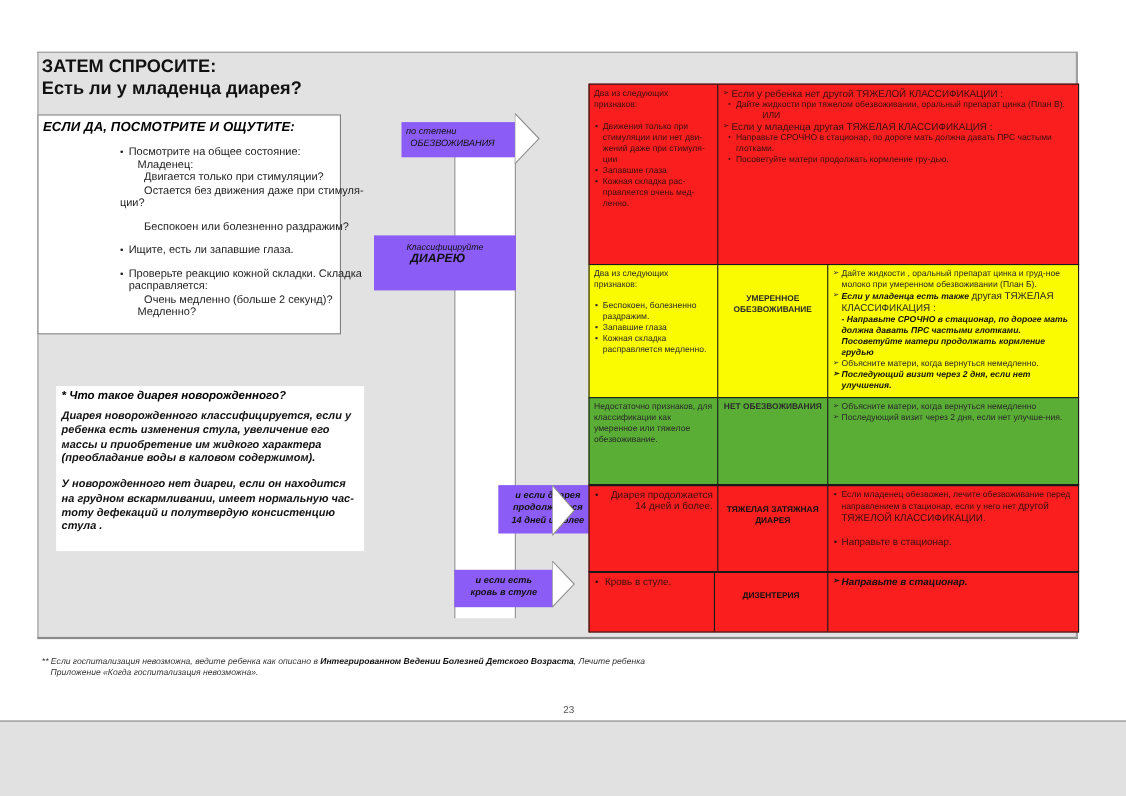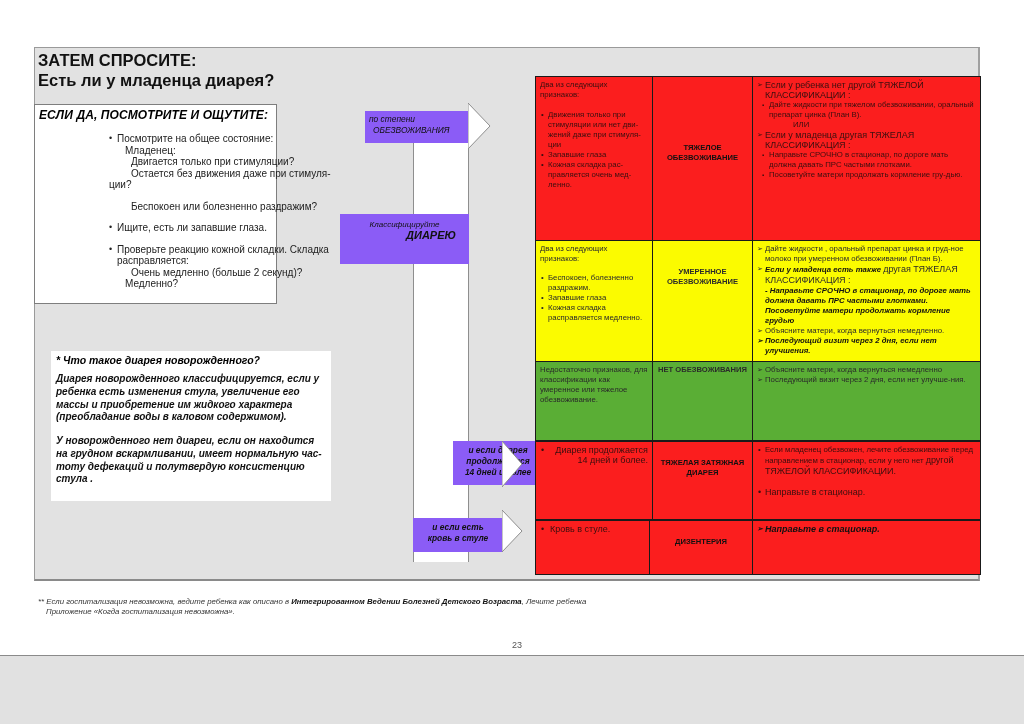--- a/index.html
+++ b/index.html
@@ -5,21 +5,21 @@
   * { box-sizing: border-box; margin: 0; padding: 0; }
   html, body { width: 1024px; height: 724px; overflow: hidden; background: #ffffff; }
   body { position: relative; font-family: "Liberation Sans", sans-serif; color: #000; }
 
   .page-bottom { position: absolute; left: 0; top: 655px; width: 1024px; height: 69px; background: #e1e1e1; border-top: 1px solid #8a8a8a; }
 
   .panel { position: absolute; left: 34px; top: 47px; width: 946px; height: 534px; background: #e2e2e2; border: 1px solid #9a9a9a; border-bottom: 2px solid #8a8a8a; border-right: 2px solid #a0a0a0; }
 
   .title { position: absolute; left: 38px; top: 50px; font-weight: bold; font-size: 16.5px; line-height: 20px; color: #111; }
 
-  .look-box { position: absolute; left: 34px; top: 104px; width: 243px; height: 200px; background: #fff; border: 1px solid #7e7e7e; }
+  .look-box { position: absolute; left: 34px; top: 104px; width: 276px; height: 200px; background: #fff; border: 1px solid #7e7e7e; }
   .look-head { position: absolute; left: 4px; top: 3px; font-size: 12px; font-weight: bold; font-style: italic; letter-spacing: 0.1px; }
   .look-list { position: absolute; left: 74px; top: 28px; width: 228px; font-size: 10px; line-height: 11.5px; color: #222; }
   .look-list .item { position: relative; padding-left: 8px; margin-bottom: 10px; }
   .look-list .item::before { content: "•"; position: absolute; left: 0; top: 0; font-size: 9px; }
   .look-list .sub { padding-left: 8px; }
   .look-list .sub2 { padding-left: 14px; }
   .look-list .gap { height: 10px; }
 
   .what-box { position: absolute; left: 51px; top: 351px; width: 280px; height: 150px; background: #fff; }
   .what-q { position: absolute; left: 5px; top: 3px; font-size: 10.5px; font-weight: bold; font-style: italic; }
@@ -104,21 +104,21 @@
     <div style="text-align:left; padding-left:4px;">по степени</div>
     <div style="text-align:left; padding-left:8px;">ОБЕЗВОЖИВАНИЯ</div>
   </div>
 </div>
 <svg class="arrow-tip" style="left:468px; top:103px;" width="24" height="46">
   <polygon points="0,0 22,23 0,46" fill="#fff" stroke="#8e8e8e" stroke-width="1"></polygon>
 </svg>
 
 <div class="arrow-box" style="left:340px; top:214px; width:129px; height:50px;">
   <div class="arrow-label" style="left:0; top:5px; width:129px; font-size:8px;">Классифицируйте</div>
-  <div class="arrow-label" style="left:0; top:16px; width:116px; font-size:11px; font-weight:bold;text-align:right;">ДИАРЕЮ</div>
+  <div class="arrow-label" style="left:0; top:16px; width:116px; font-size:11px; font-weight:bold;">ДИАРЕЮ</div>
 </div>
 
 <div class="arrow-box" style="left:413px; top:441px; width:90px; height:44px;margin-left:40px;">
   <div class="arrow-label" style="left:0; top:4px; width:90px; font-weight:bold;">
     <div>и если диарея</div>
     <div>продолжается</div>
     <div>14 дней и более</div>
   </div>
 </div>
 <svg class="arrow-tip" style="left:502px; top:441px;" width="22" height="46">
@@ -138,21 +138,20 @@
 <div class="grid">
 
   <div class="row red" style="top:0; height:165px;">
     <div class="cell c1">
       <div>Два из следующих признаков:</div>
       <div style="height:10px;"></div>
       <div class="b">Движения только при стимуляции или нет дви-жений даже при стимуля-ции</div>
       <div class="b">Запавшие глаза</div>
       <div class="b">Кожная складка рас-правляется очень мед-ленно.</div>
     </div>
-    <div class="cell c2" style="padding-top:66px;">ТЯЖЕЛОЕ ОБЕЗВОЖИВАНИЕ</div>
     <div class="cell c3">
       <div class="ar big">Если у ребенка нет другой ТЯЖЕЛОЙ КЛАССИФИКАЦИИ :</div>
       <div class="sq">Дайте жидкости при тяжелом обезвоживании, оральный препарат цинка (План В).</div>
       <div style="padding-left:36px;">ИЛИ</div>
       <div class="ar big">Если у младенца другая ТЯЖЕЛАЯ КЛАССИФИКАЦИЯ :</div>
       <div class="sq">Направьте СРОЧНО в стационар, по дороге  мать должна давать ПРС частыми глотками.</div>
       <div class="sq">Посоветуйте матери продолжать кормление гру-дью.</div>
     </div>
   </div>
 

